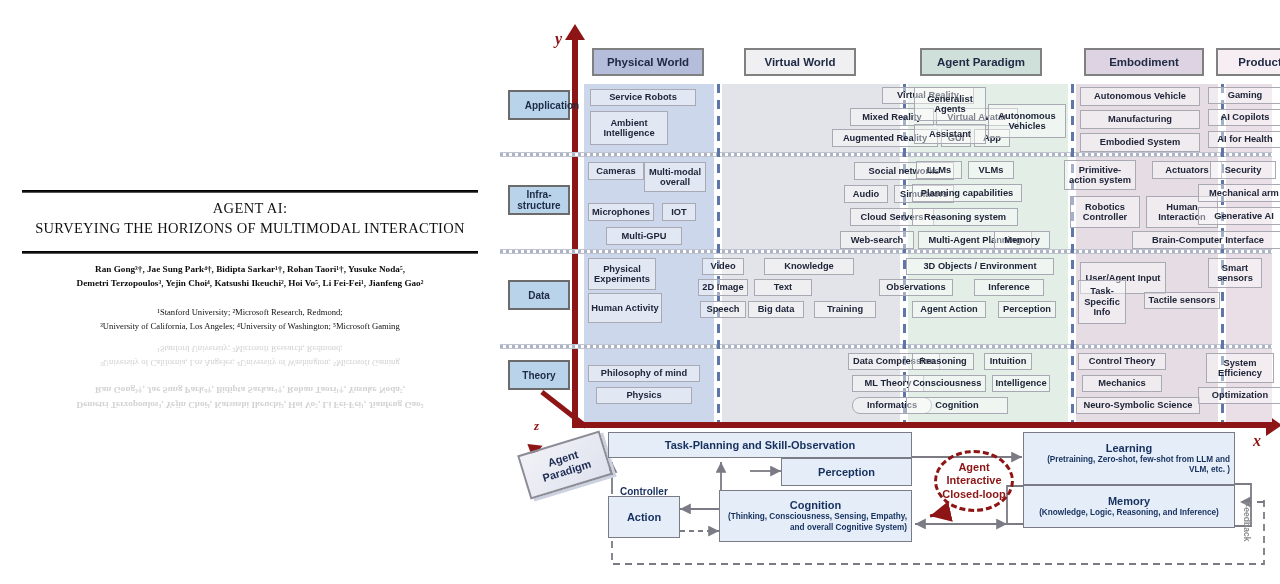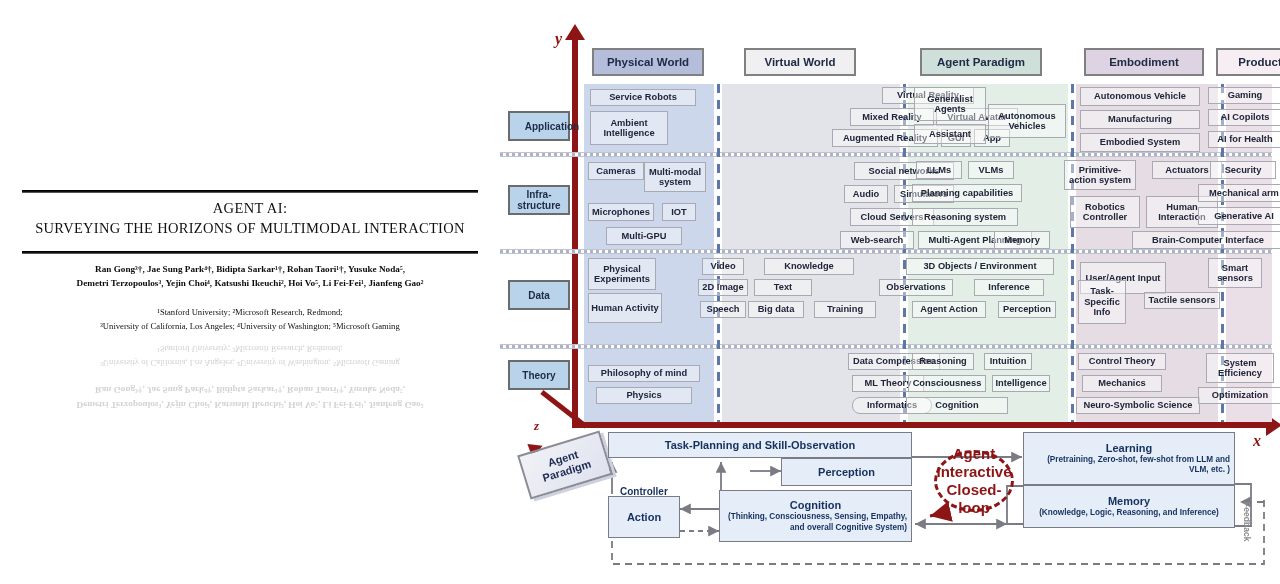--- a/index.html
+++ b/index.html
@@ -129,21 +129,21 @@
     background:linear-gradient(145deg,#f1f2f7,#dfe2ee);
     border:2px solid #8c8c96; transform:rotate(-17deg);
     display:flex; align-items:center; justify-content:center; text-align:center;
     font-size:11px; font-weight:bold; color:#1d2b52; line-height:1.15;
     box-shadow:3px 3px 0 #cdd2e0;
   }
   #loop{
     position:absolute; left:434px; top:26px; width:80px; height:62px;
     border:3.2px dashed #8e1515; border-radius:50%;
     display:flex; align-items:center; justify-content:center; text-align:center;
-    font-size:15px; font-weight:bold; color:#8e1515; line-height:1.2;
+    font-size:11px; font-weight:bold; color:#8e1515; line-height:1.2;
   }
   #feedback-lbl{
     position:absolute; left:742px; top:78px; font-size:8.6px; font-weight:bold;
     color:#8b8b8b; writing-mode:vertical-rl;
   }
   svg.ov{ position:absolute; left:0; top:0; width:780px; height:160px; overflow:visible;}
 </style>
 </head>
 <body>
 
@@ -221,21 +221,21 @@
       <div class="node" style="left: 330px; top: 3px; width: 72px; height: 34px; background: rgba(255, 255, 255, 0.42);">Generalist Agents</div>
       <div class="node" style="left: 404px; top: 20px; width: 78px; height: 34px; background: rgba(255, 255, 255, 0.42);">Autonomous Vehicles</div>
       <div class="node" style="left: 330px; top: 40px; width: 72px; height: 20px; background: rgba(255, 255, 255, 0.42);">Assistant</div>
       <div class="node" style="left: 496px; top: 3px; width: 120px; height: 19px; background: rgba(255, 255, 255, 0.42);">Autonomous Vehicle</div>
       <div class="node" style="left: 496px; top: 26px; width: 120px; height: 19px; background: rgba(255, 255, 255, 0.42);">Manufacturing</div>
       <div class="node" style="left: 496px; top: 49px; width: 120px; height: 19px; background: rgba(255, 255, 255, 0.42);">Embodied System</div>
       <div class="node" style="left: 624px; top: 3px; width: 74px; height: 17px; background: rgba(255, 255, 255, 0.42);">Gaming</div>
       <div class="node" style="left: 624px; top: 25px; width: 74px; height: 17px; background: rgba(255, 255, 255, 0.42);">AI Copilots</div>
       <div class="node" style="left: 624px; top: 47px; width: 74px; height: 17px; background: rgba(255, 255, 255, 0.42);">AI for Health</div>
       <div class="node" style="left: 4px; top: 78px; width: 56px; height: 18px; background: rgba(255, 255, 255, 0.42);">Cameras</div>
-      <div class="node" style="left: 60px; top: 78px; width: 62px; height: 30px; background: rgba(255, 255, 255, 0.42);">Multi-modal system</div>
+      <div class="node" style="left: 60px; top: 78px; width: 62px; height: 30px; background: rgba(255, 255, 255, 0.42);">Multi-modal overall</div>
       <div class="node" style="left: 4px; top: 119px; width: 66px; height: 18px; background: rgba(255, 255, 255, 0.42);">Microphones</div>
       <div class="node" style="left: 78px; top: 119px; width: 34px; height: 18px; background: rgba(255, 255, 255, 0.42);">IOT</div>
       <div class="node" style="left: 22px; top: 143px; width: 76px; height: 18px; background: rgba(255, 255, 255, 0.42);">Multi-GPU</div>
       <div class="node" style="left: 270px; top: 78px; width: 100px; height: 18px; background: rgba(255, 255, 255, 0.42);">Social networks</div>
       <div class="node" style="left: 260px; top: 101px; width: 44px; height: 18px; background: rgba(255, 255, 255, 0.42);">Audio</div>
       <div class="node" style="left: 310px; top: 101px; width: 60px; height: 18px; background: rgba(255, 255, 255, 0.42);">Simulators</div>
       <div class="node" style="left: 266px; top: 124px; width: 84px; height: 18px; background: rgba(255, 255, 255, 0.42);">Cloud Servers</div>
       <div class="node" style="left: 256px; top: 147px; width: 74px; height: 18px; background: rgba(255, 255, 255, 0.42);">Web-search</div>
       <div class="node" style="left: 334px; top: 147px; width: 114px; height: 18px; background: rgba(255, 255, 255, 0.42);">Multi-Agent Planning</div>
       <div class="node" style="left: 332px; top: 77px; width: 46px; height: 18px; background: rgba(255, 255, 255, 0.42);">LLMs</div>
@@ -279,21 +279,21 @@
       <div class="node" style="left: 324px; top: 291px; width: 78px; height: 17px; background: rgba(255, 255, 255, 0.42);">Consciousness</div>
       <div class="node" style="left: 408px; top: 291px; width: 58px; height: 17px; background: rgba(255, 255, 255, 0.42);">Intelligence</div>
       <div class="node" style="left: 322px; top: 313px; width: 102px; height: 17px; background: rgba(255, 255, 255, 0.42);">Cognition</div>
       <div class="node" style="left: 494px; top: 269px; width: 88px; height: 17px; background: rgba(255, 255, 255, 0.42);">Control Theory</div>
       <div class="node" style="left: 498px; top: 291px; width: 80px; height: 17px; background: rgba(255, 255, 255, 0.42);">Mechanics</div>
       <div class="node" style="left: 492px; top: 313px; width: 124px; height: 17px; background: rgba(255, 255, 255, 0.42);">Neuro-Symbolic Science</div>
       <div class="node" style="left: 622px; top: 269px; width: 68px; height: 30px; background: rgba(255, 255, 255, 0.42);">System Efficiency</div>
       <div class="node" style="left: 614px; top: 303px; width: 84px; height: 17px; background: rgba(255, 255, 255, 0.42);">Optimization</div>
     </div>
   <div id="rowlabels">
-      <div class="rowlabel" style="top: 111px; white-space: pre-line; padding-left: 26px;">Application</div>
+      <div class="rowlabel" style="top: 90px; white-space: pre-line; padding-left: 26px;">Application</div>
       <div class="rowlabel" style="top: 185px; white-space: pre-line;">Infra-
 structure</div>
       <div class="rowlabel" style="top: 280px; white-space: pre-line;">Data</div>
       <div class="rowlabel" style="top: 360px; white-space: pre-line;">Theory</div>
     </div>
 
   <div id="flow">
 
     <svg class="ov">
       <defs>

